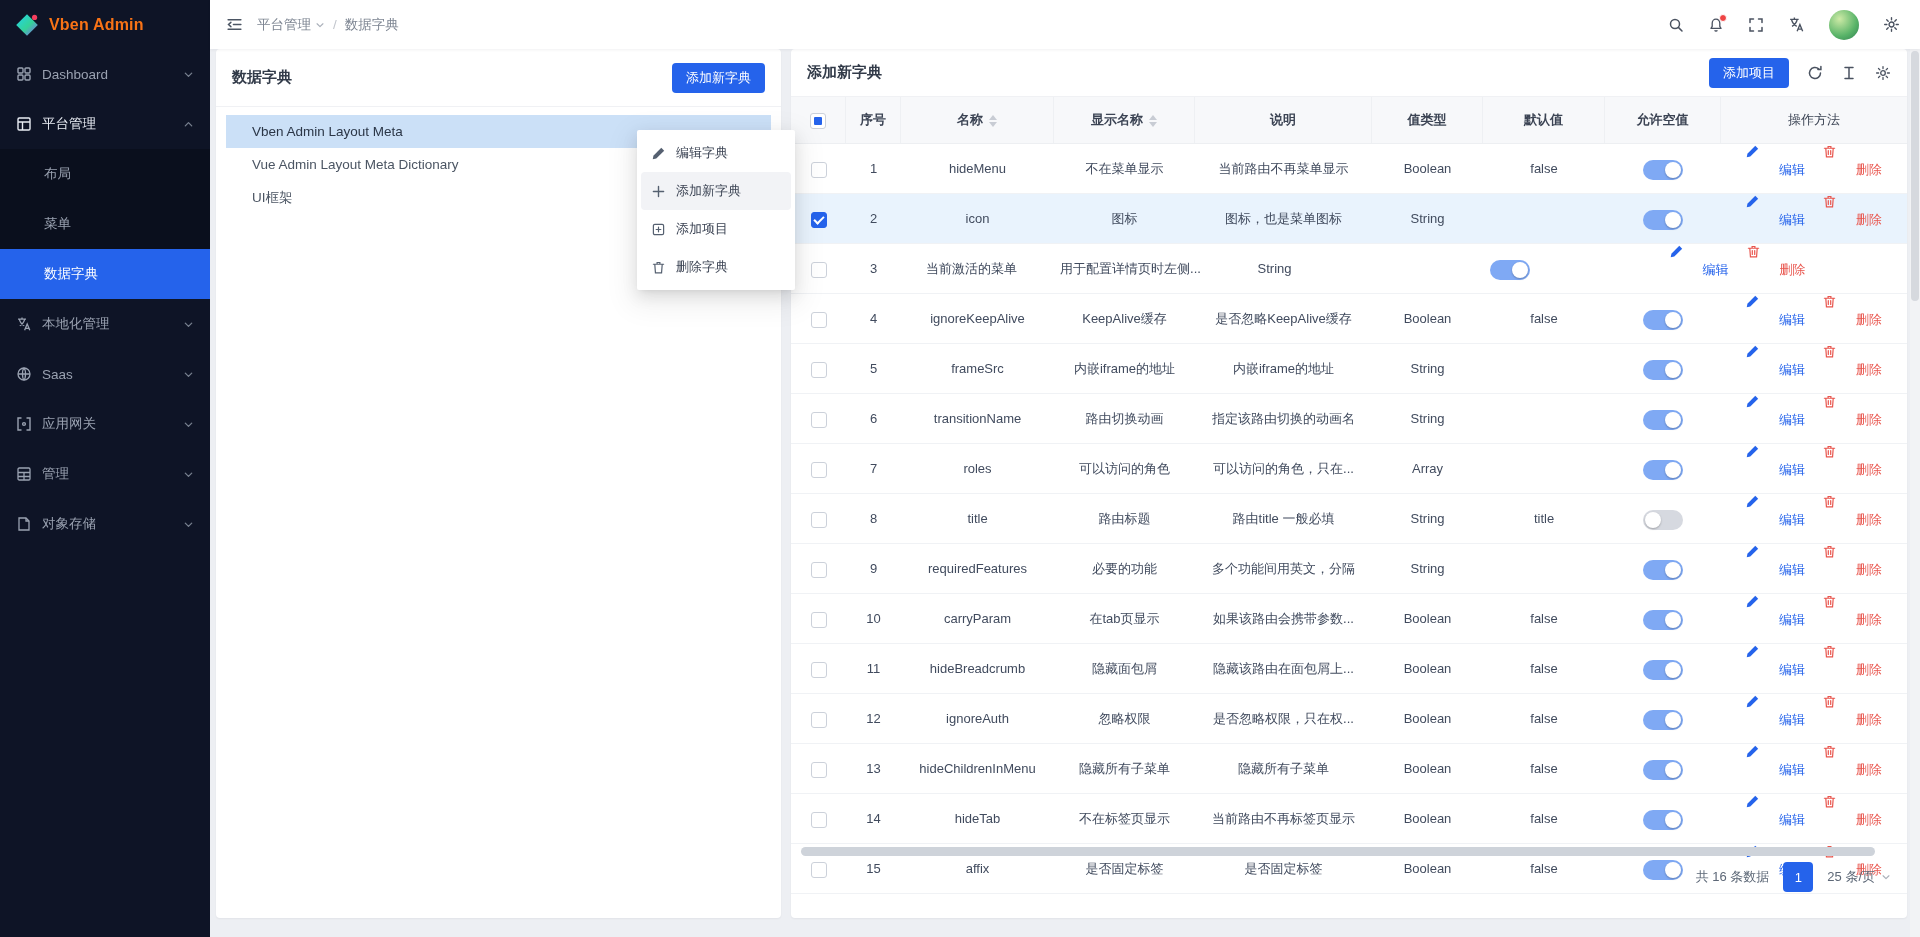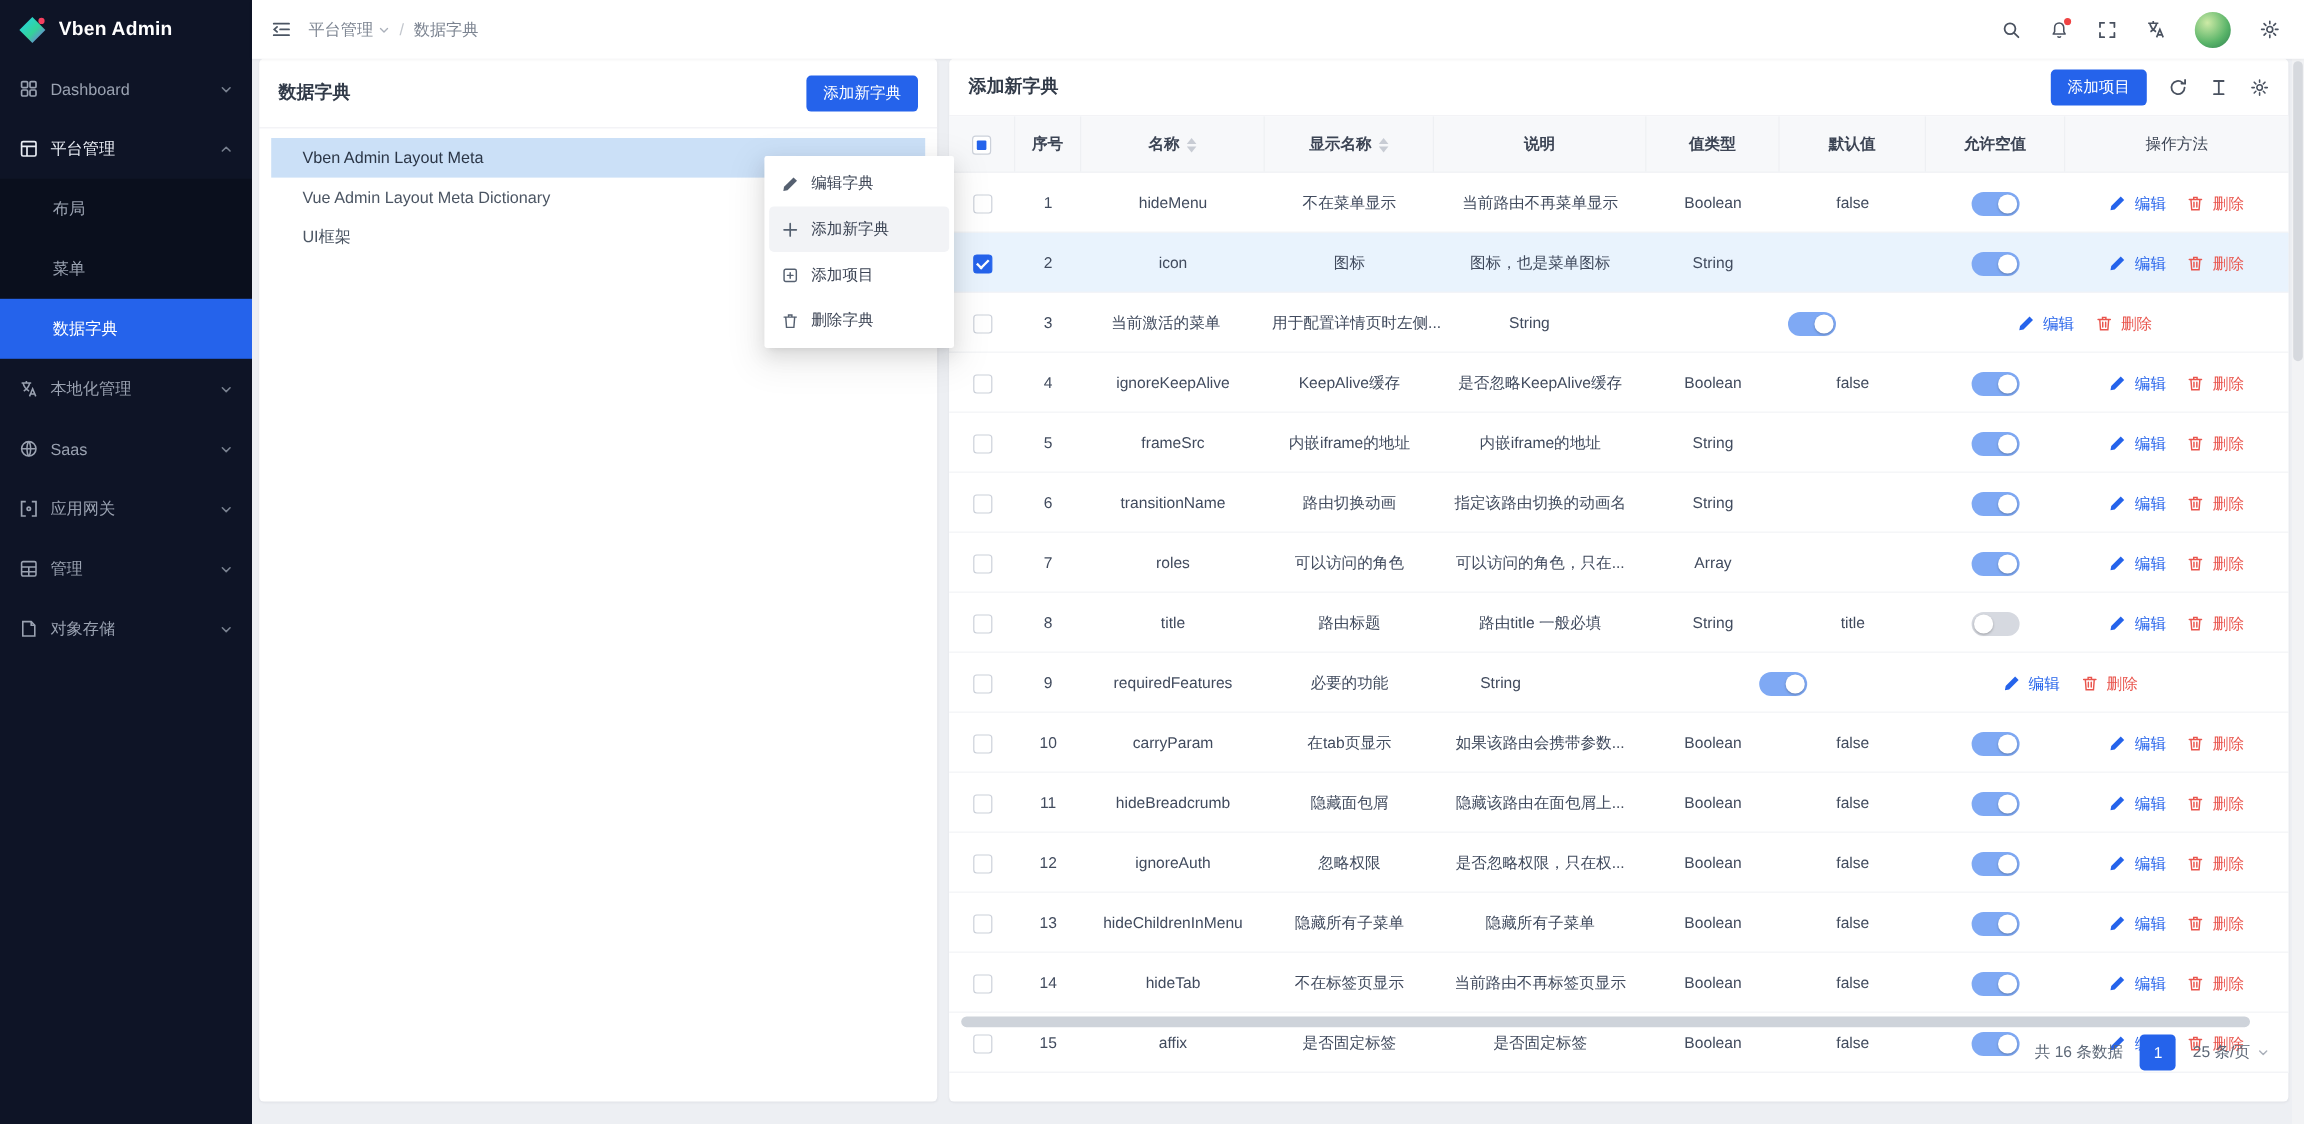--- a/index.html
+++ b/index.html
@@ -9,21 +9,21 @@
     background: #edeff3;
     color: #333;
     overflow: hidden;
     font-size: 13px;
   }
   .app { display:flex; width:100%; height:100%; }
 
   
   .sidebar { width:210px; min-width:210px; background:#0e1426; display:flex; flex-direction:column; }
   .logo { height:49px; display:flex; align-items:center; gap:9px; padding:0 14px; cursor:pointer; }
-  .logo-text { color:#ffffff; font-size:16px; font-weight:700; letter-spacing:.2px; white-space:nowrap; }
+  .logo-text { color:#f97316; font-size:16px; font-weight:700; letter-spacing:.2px; white-space:nowrap; }
   .menu { flex:1; overflow:hidden; }
   .menu-item { height:50px; display:flex; align-items:center; gap:10px; padding:0 16px; color:#9aa2b1; font-size:13.5px; cursor:pointer; white-space:nowrap; }
   .menu-item .mi-label { flex:1; overflow:hidden; text-overflow:ellipsis; }
   .mi-icon { display:flex; color:inherit; }
   .mi-caret { display:flex; color:#78808f; }
   .mi-caret.up { transform:rotate(180deg); }
   .menu-item.parent-open { color:#e9edf4; }
   .submenu { background:#0a0f1d; }
   .submenu .menu-item { padding-left:44px; }
   .submenu .menu-item.active { background:#2563eb; color:#fff; }
@@ -87,21 +87,21 @@
   .sorters { display:inline-flex; flex-direction:column; vertical-align:middle; margin-left:6px; gap:2px; }
   .car-up { width:0; height:0; border-left:4px solid transparent; border-right:4px solid transparent; border-bottom:5px solid #c8ccd4; }
   .car-down { width:0; height:0; border-left:4px solid transparent; border-right:4px solid transparent; border-top:5px solid #c8ccd4; }
 
   .switch { display:inline-block; vertical-align:middle; width:40px; height:20px; border-radius:10px; background:#d6d9e0; position:relative; cursor:pointer; }
   .switch::after { content:""; position:absolute; top:2px; left:2px; width:16px; height:16px; border-radius:50%; background:#fff; box-shadow:0 1px 2px rgba(0,0,0,.25); }
   .switch.on { background:#7fa9f4; }
   .switch.on::after { left:auto; right:2px; }
 
   .actions { display:inline-flex; gap:18px; vertical-align:middle; }
-  .link { display:inline-flex; align-items:center; gap:8px; font-size:13px; cursor:pointer; }
+  .link { display:inline-flex; gap:20px; font-size:13px; cursor:pointer; }
   .link-edit { color:#2563eb; }
   .link-del { color:#e9554d; }
 
   .h-scroll { height:9px; margin:3px 10px 0; }
   .h-thumb { height:9px; width:98%; background:#ced3da; border-radius:5px; cursor:pointer; }
 
   .pagination { margin-top:auto; display:flex; align-items:center; justify-content:flex-end; gap:14px; padding:6px 16px 26px; color:#5d6877; font-size:13px; }
   .page-num { width:30px; height:30px; border-radius:4px; background:#2563eb; color:#fff; display:flex; align-items:center; justify-content:center; font-size:13px; cursor:pointer; }
   .page-size { display:flex; align-items:center; gap:6px; cursor:pointer; color:#5d6877; }
   .page-size .caret { color:#aab0ba; display:flex; }
@@ -644,20 +644,21 @@
                 </div>
               </div>
 
               <div class="t-row">
                 <div class="cell cw0">
                   <span class="cb"></span>
                 </div>
                 <div class="cell cw1">9</div>
                 <div class="cell cw2">requiredFeatures</div>
                 <div class="cell cw3">必要的功能</div>
+                <div class="cell cw4">多个功能间用英文，分隔</div>
                 <div class="cell cw5">String</div>
                 <div class="cell cw6"></div>
                 <div class="cell cw7">
                   <span class="switch on"></span>
                 </div>
                 <div class="cell cw8">
                   <span class="actions">
                     <span class="link link-edit">
                       <svg width="13" height="13" viewBox="0 0 14 14">
                         <path fill="currentColor" d="M10 .9 13.1 4 4.6 12.5l-3.8.7.7-3.8z"></path>

